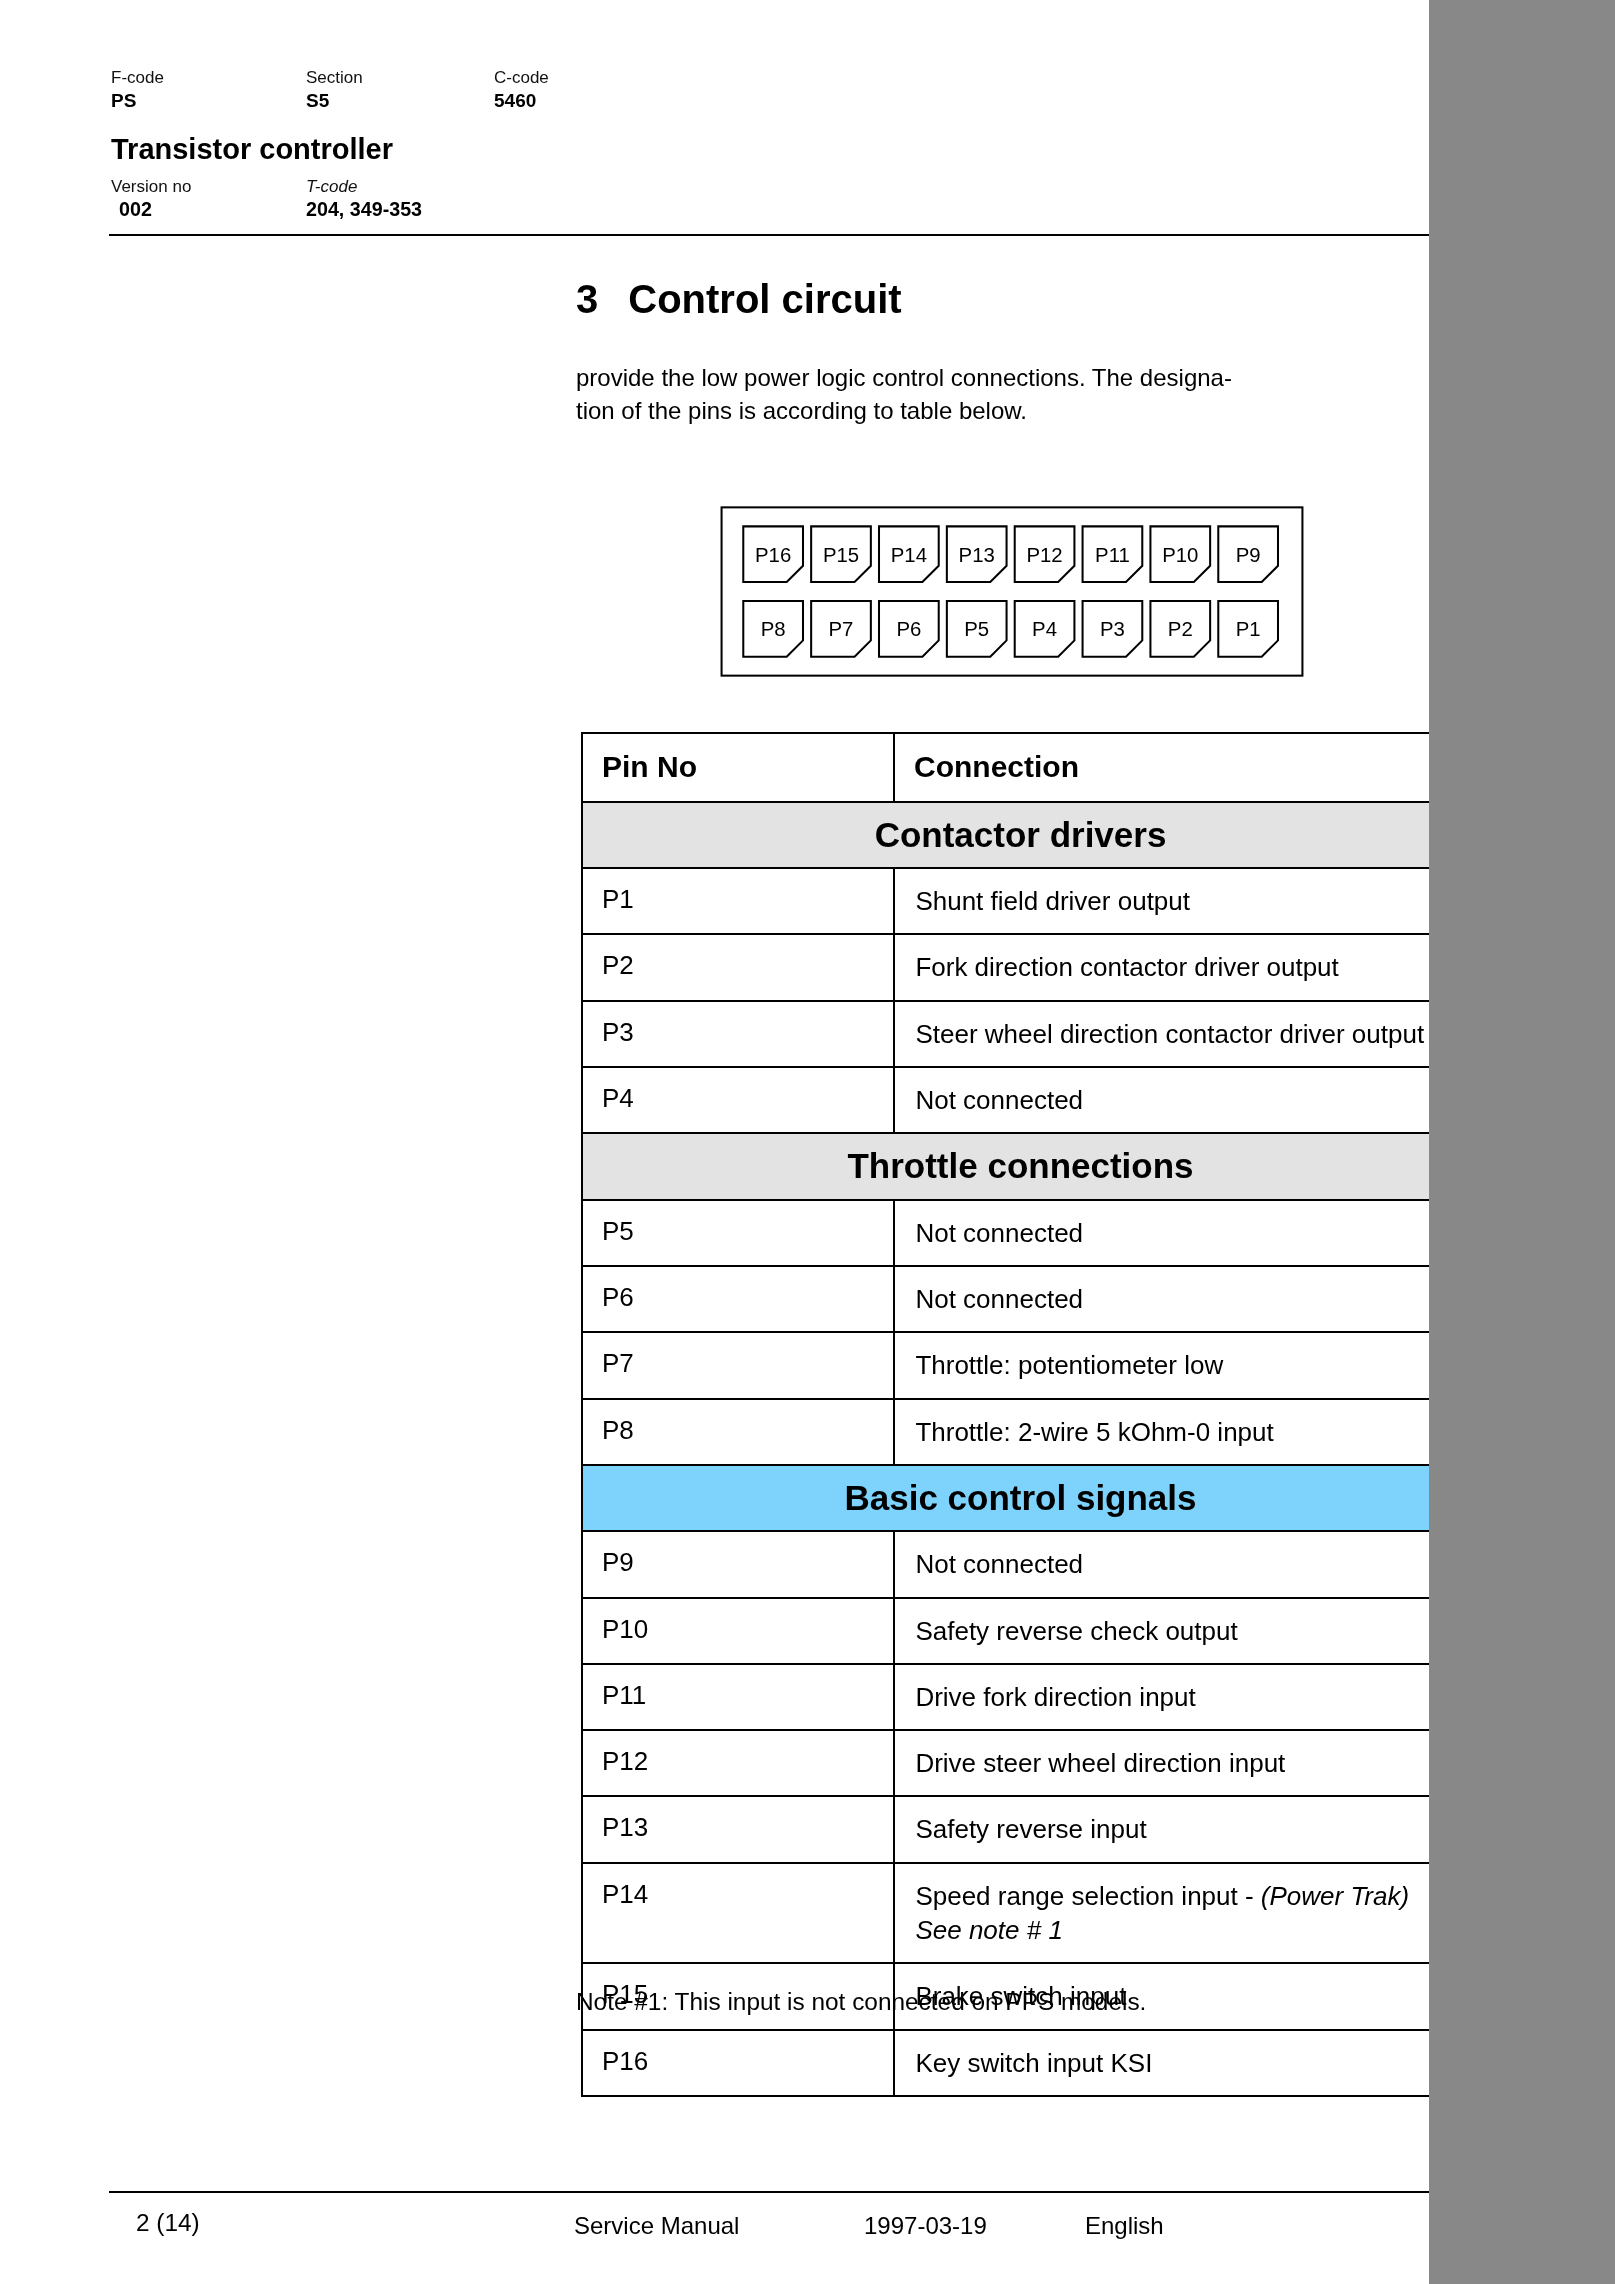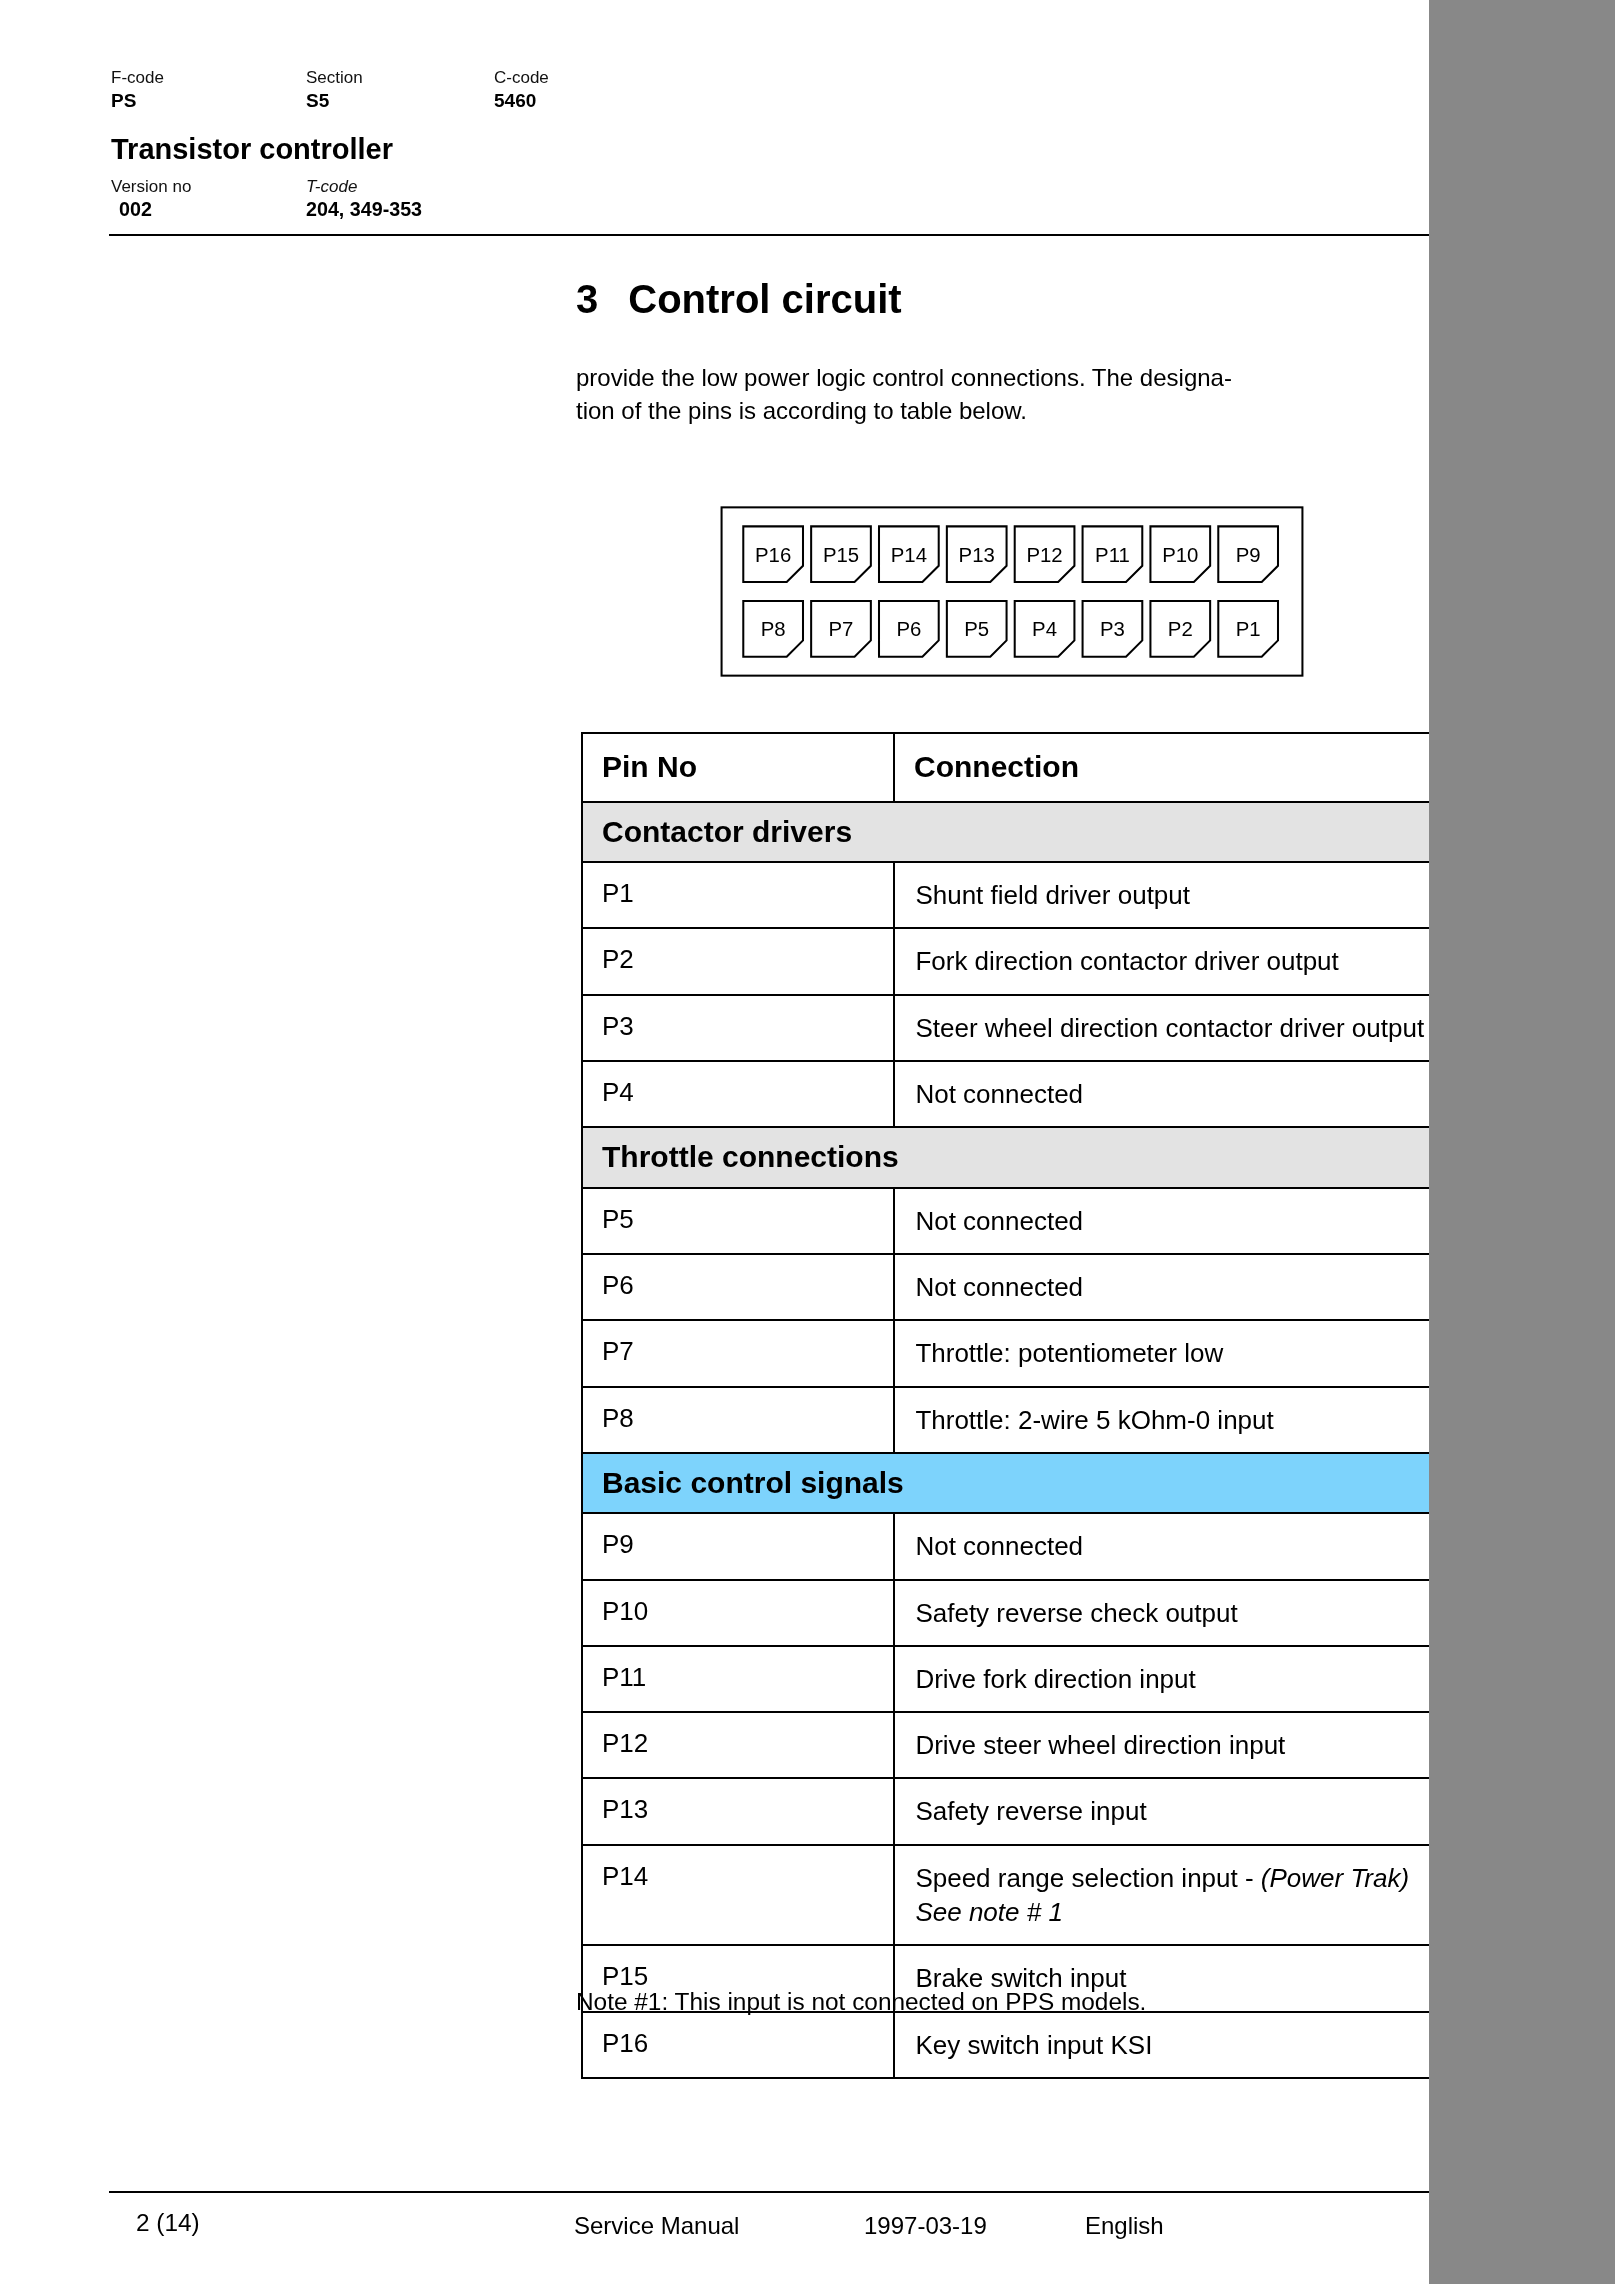--- a/index.html
+++ b/index.html
@@ -56,23 +56,24 @@
     width: 272px;
   }
   td.conn-cell {
     font-size: 26px;
     line-height: 1.32;
     padding: 15px 20.4px;
   }
   td.conn-cell em { font-style: italic; }
   tr.section-row td {
     background: #e3e3e3;
-    font-size: 30px;
+    font-size: 35px;
     font-weight: bold;
     padding: 12.2px 19px;
+    text-align: center;
   }
 
   .footer-text { font-size: 24px; }
   .footer-page { font-size: 24.4px; }
 </style>
 </head>
 <body>
 
 <div class="page">
 

